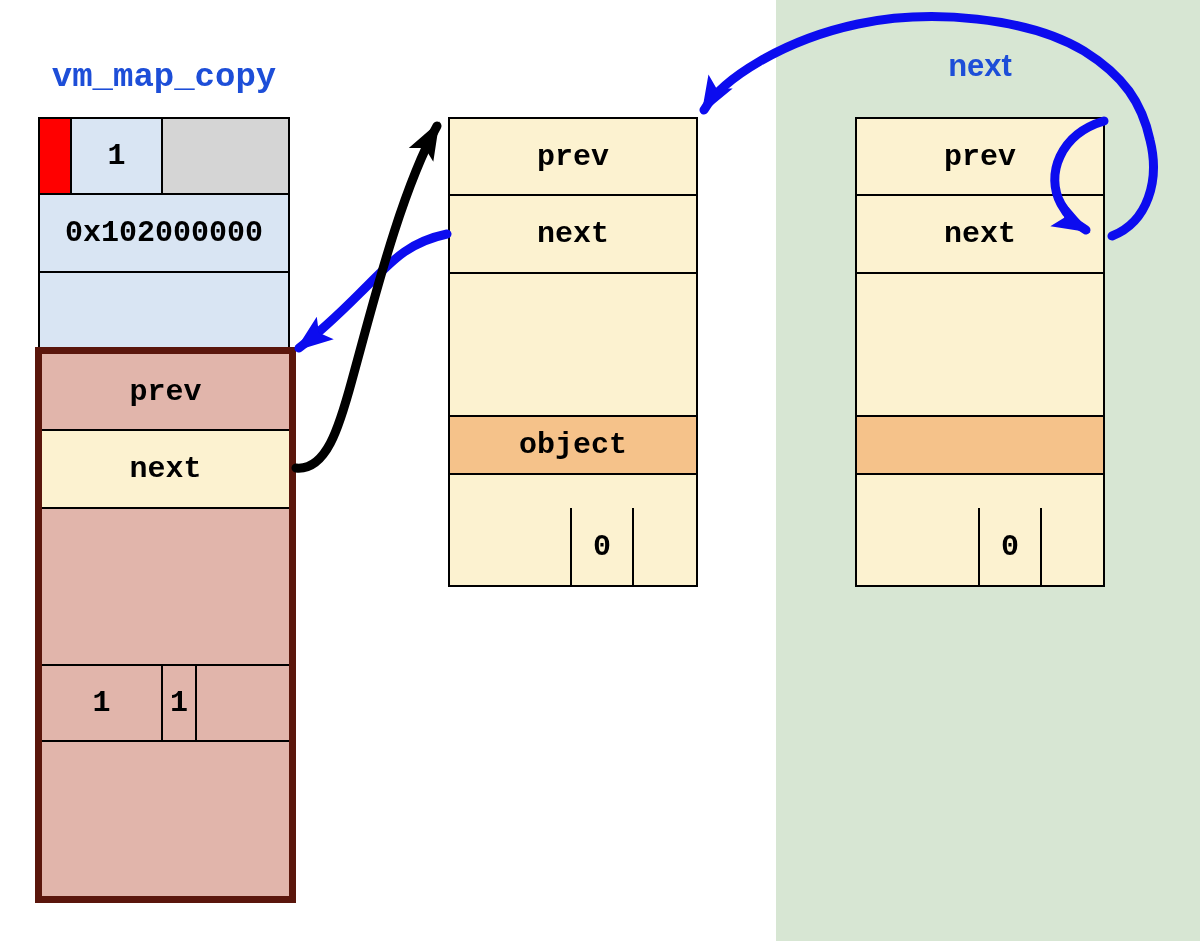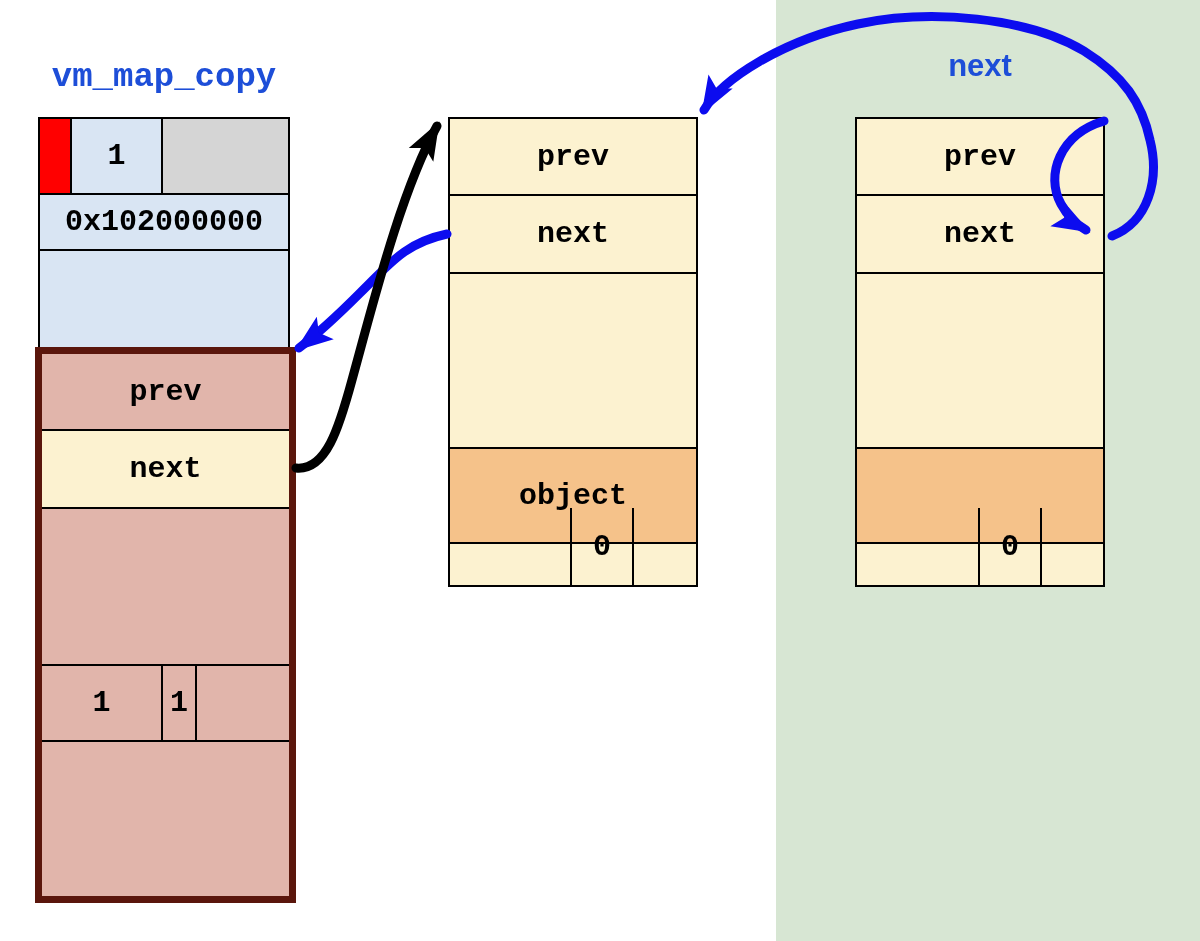--- a/index.html
+++ b/index.html
@@ -37,21 +37,21 @@
   
   .vm-top {
     position: absolute; left: 38px; top: 117px; width: 252px; height: 234px;
     border: 2px solid #000; background: #d9e5f3;
     display: flex; flex-direction: column;
   }
   .vm-row1 { height: 76px; display: flex; border-bottom: 2px solid #000; }
   .vm-red   { width: 32px; background: #ff0000; border-right: 2px solid #000; }
   .vm-one   { width: 91px; border-right: 2px solid #000; }
   .vm-gray  { flex: 1; background: #d5d5d5; }
-  .vm-row2 { height: 56px; border-bottom: 2px solid #000; }
+  .vm-row2 { height: 78px; border-bottom: 2px solid #000; }
   .vm-row3 { flex: 1; }
 
   
   .entries {
     position: absolute; left: 35px; top: 347px; width: 261px; height: 556px;
     border: 7px solid #5a160c; background: #e1b5ab;
   }
   .entries .row { position: absolute; left: 0; right: 0; }
   .e-prev { top: 0; height: 77px; border-bottom: 2px solid #000; }
   .e-next { top: 77px; height: 78px; background: #fcf2d0; border-bottom: 2px solid #000; }
@@ -66,21 +66,21 @@
 
   
   .entrybox {
     position: absolute; top: 117px; width: 250px; height: 470px;
     border: 2px solid #000; background: #fcf2d0;
   }
   .entrybox .row { position: absolute; left: 0; right: 0; }
   .b-prev { top: 0; height: 77px; border-bottom: 2px solid #000; }
   .b-next { top: 77px; height: 78px; border-bottom: 2px solid #000; }
   .b-object {
-    top: 328px; height: 97px; background: #f5c28a;
+    top: 296px; height: 60px; background: #f5c28a;
     border-top: 2px solid #000; border-bottom: 2px solid #000;
   }
   .b-bottom { bottom: 0; height: 77px; display: flex; }
   .b-c1 { width: 122px; border-right: 2px solid #000; }
   .b-c2 { width: 62px; border-right: 2px solid #000; }
   .b-c3 { flex: 1; }
 
   .arrows {
     position: absolute; left: 0; top: 0;
     pointer-events: none;

